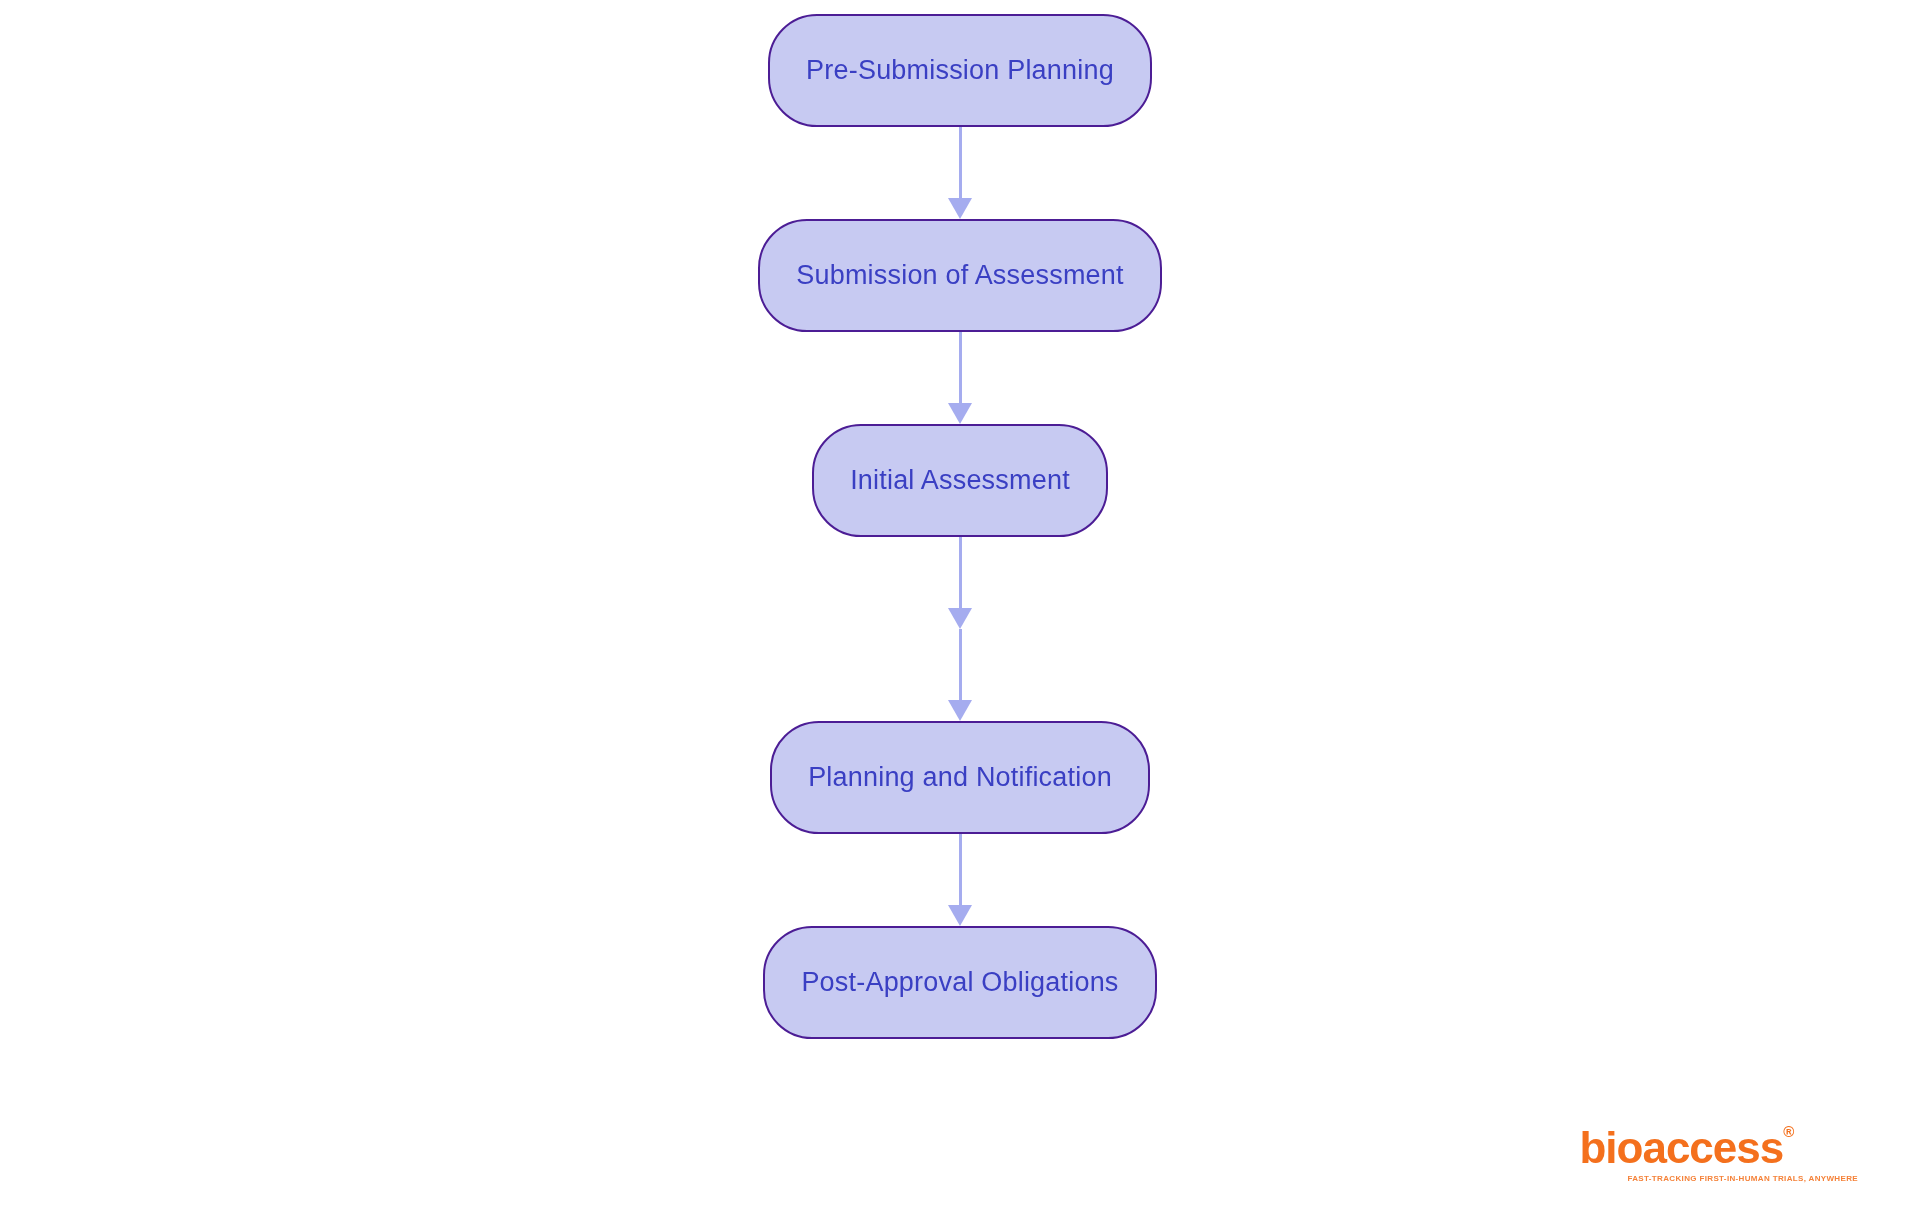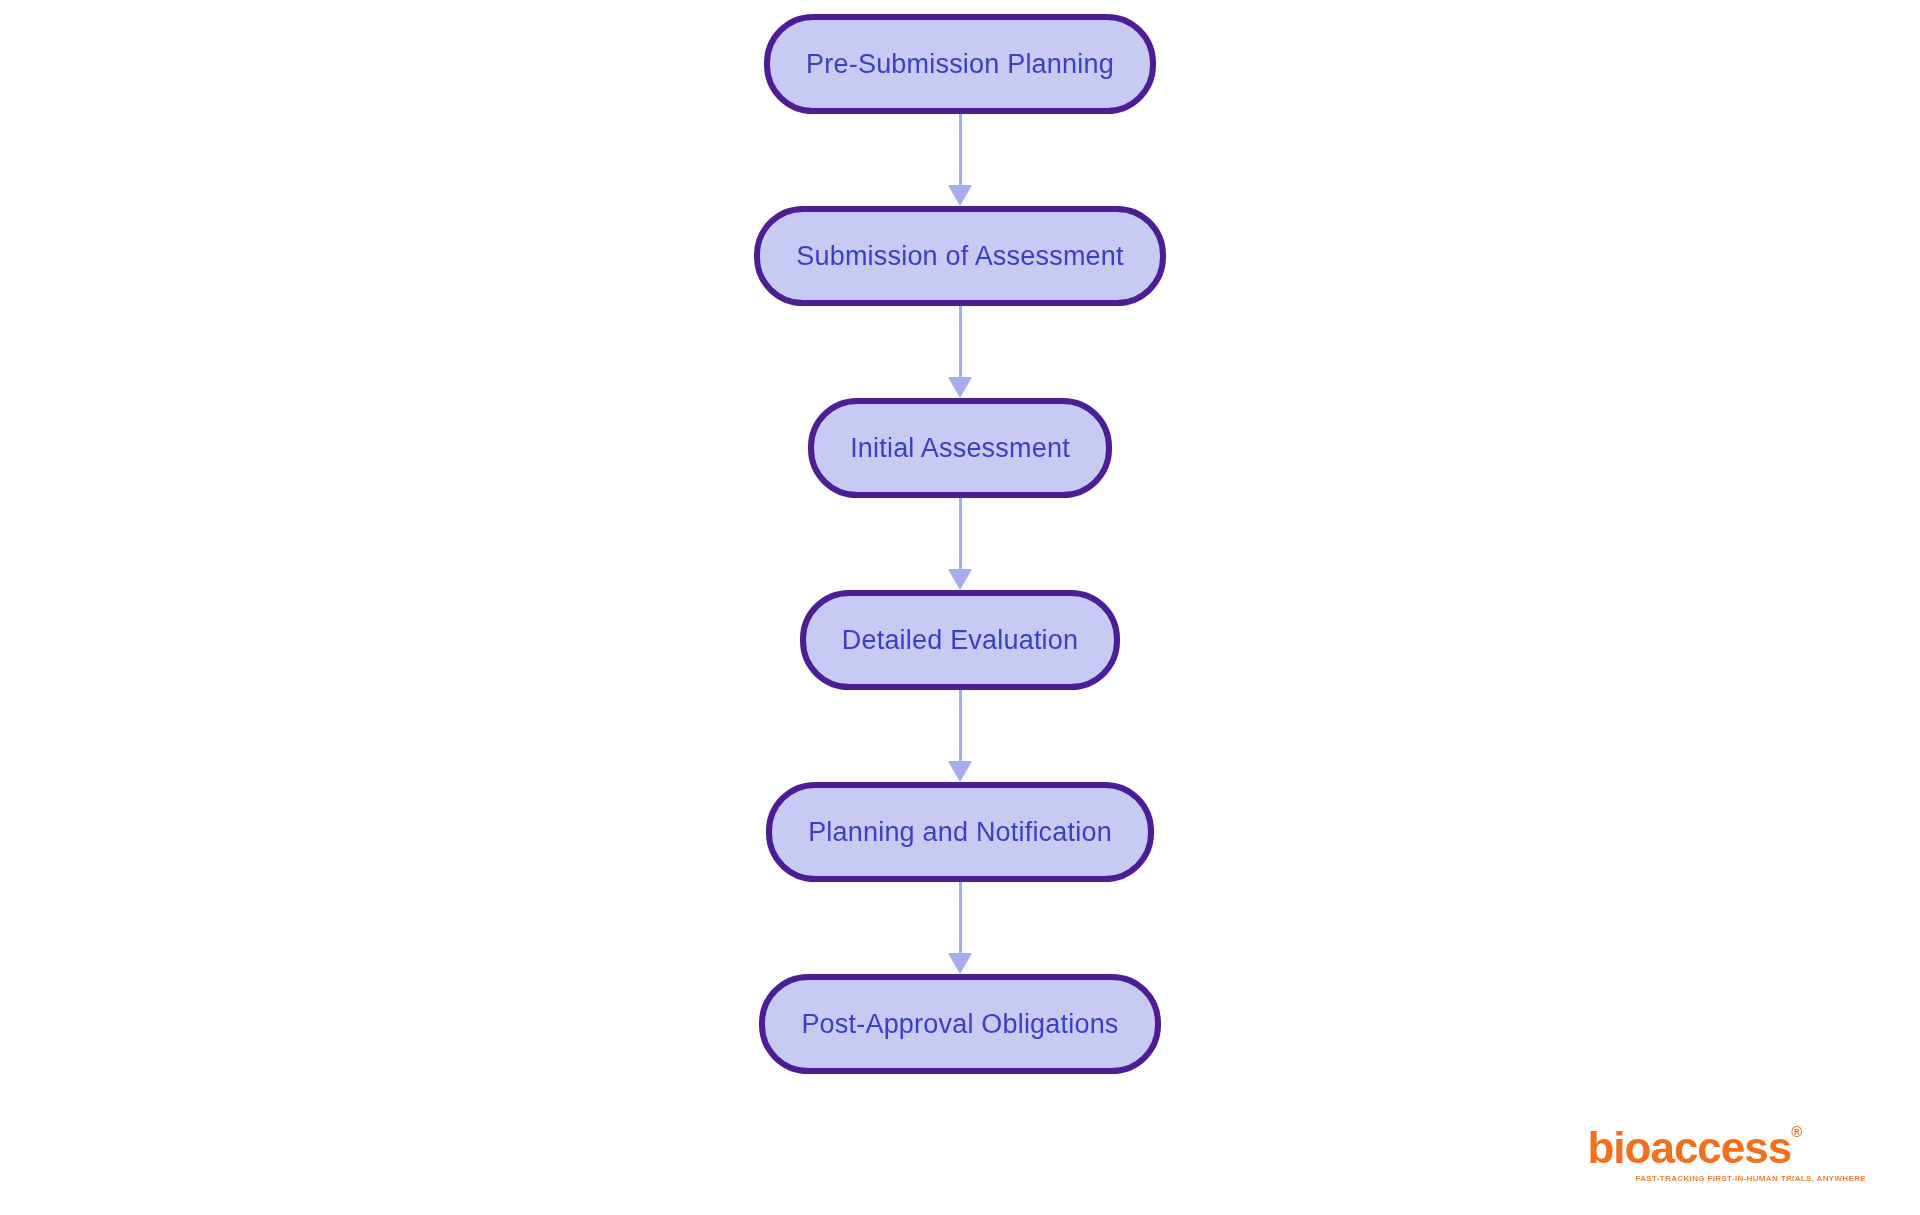--- a/index.html
+++ b/index.html
@@ -15,24 +15,24 @@
   .flow {
     position: absolute;
     top: 14px;
     left: 0;
     width: 100%;
     display: flex;
     flex-direction: column;
     align-items: center;
   }
   .node {
-    height: 100px;
+    height: 113px;
     border-radius: 49px;
     background: #c7caf2;
-    border: 6px solid #4c1d95;
+    border: 2px solid #4c1d95;
     color: #3a3fc3;
     font-size: 27px;
     letter-spacing: 0.2px;
     display: flex;
     align-items: center;
     justify-content: center;
     padding: 0 36px;
     white-space: nowrap;
   }
   .connector {
@@ -50,21 +50,21 @@
     width: 0; height: 0;
     border-left: 12px solid transparent;
     border-right: 12px solid transparent;
     border-top: 21px solid #a5acef;
     margin-top: -1px;
   }
 
   .logo {
     position: absolute;
     top: 1124px;
-    right: 54px;
+    right: 62px;
     text-align: left;
     line-height: 1;
   }
   .logo .brand {
     color: #f4701d;
     font-weight: bold;
     font-size: 44px;
     letter-spacing: -1px;
     display: inline-block;
   }
@@ -112,23 +112,20 @@
 
     <div class="node">
       <span>Initial Assessment</span>
     </div>
 
     <div class="connector">
       <div class="line"></div>
       <div class="head"></div>
     </div>
 
-    <div class="node">
-      <span>Detailed Evaluation</span>
-    </div>
 
     <div class="connector">
       <div class="line"></div>
       <div class="head"></div>
     </div>
 
     <div class="node">
       <span>Planning and Notification</span>
     </div>
 

